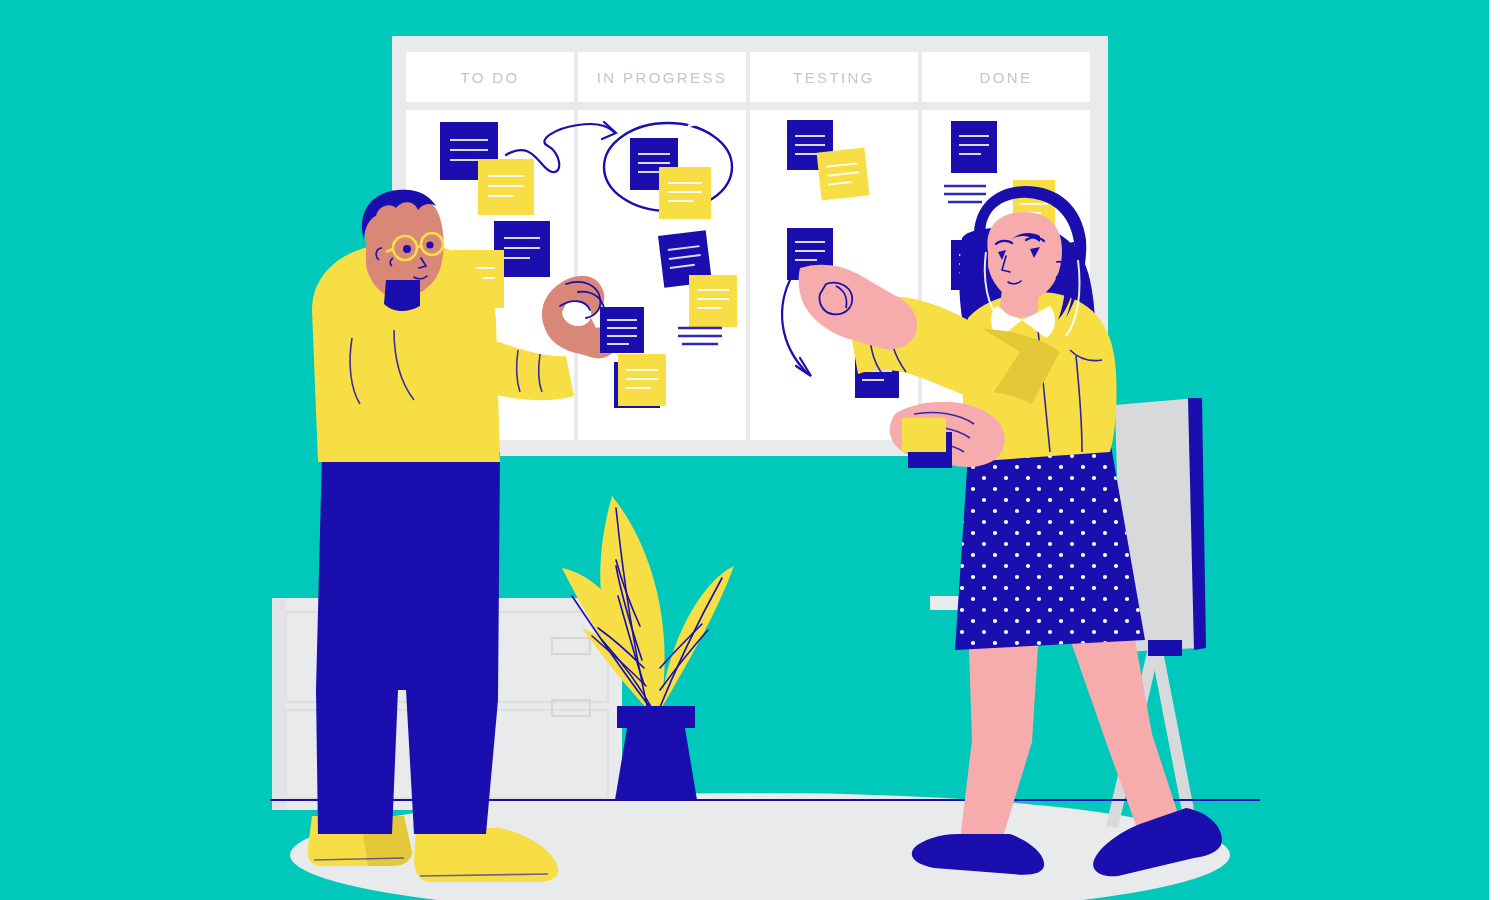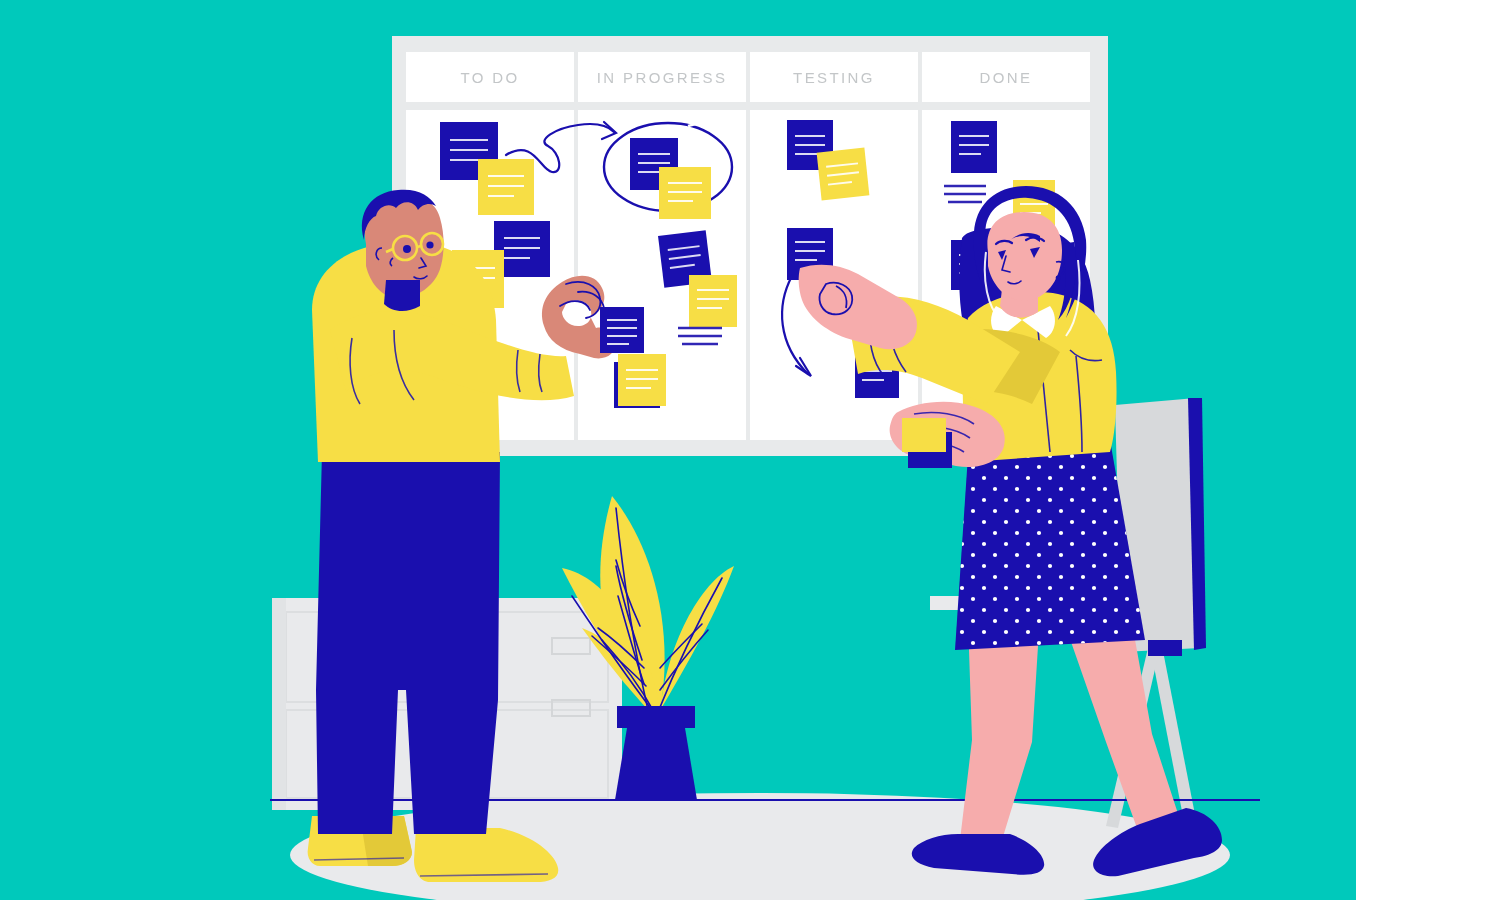--- a/index.html
+++ b/index.html
@@ -1,18 +1,18 @@
 <!DOCTYPE html>
 <html><head>
 <meta charset="utf-8">
 <title>Kanban Board Illustration</title>
 <style>
   html,body{margin:0;padding:0;background:#ffffff;}
   body{font-family:"Liberation Sans", sans-serif;}
-  #stage{position:relative;width:1356px;height:900px;overflow:hidden;background:#00c9bb;}
+  #stage{position:relative;width:1489px;height:900px;overflow:hidden;background:#00c9bb;}
   #stage svg{display:block;width:1500px;height:900px;}
   .col-label{
     font-family:"Liberation Sans", sans-serif;
     font-size:15px;
     letter-spacing:2.4px;
     fill:#c3c6c8;
     text-anchor:middle;
     dominant-baseline:middle;
     font-weight:400;
   }

